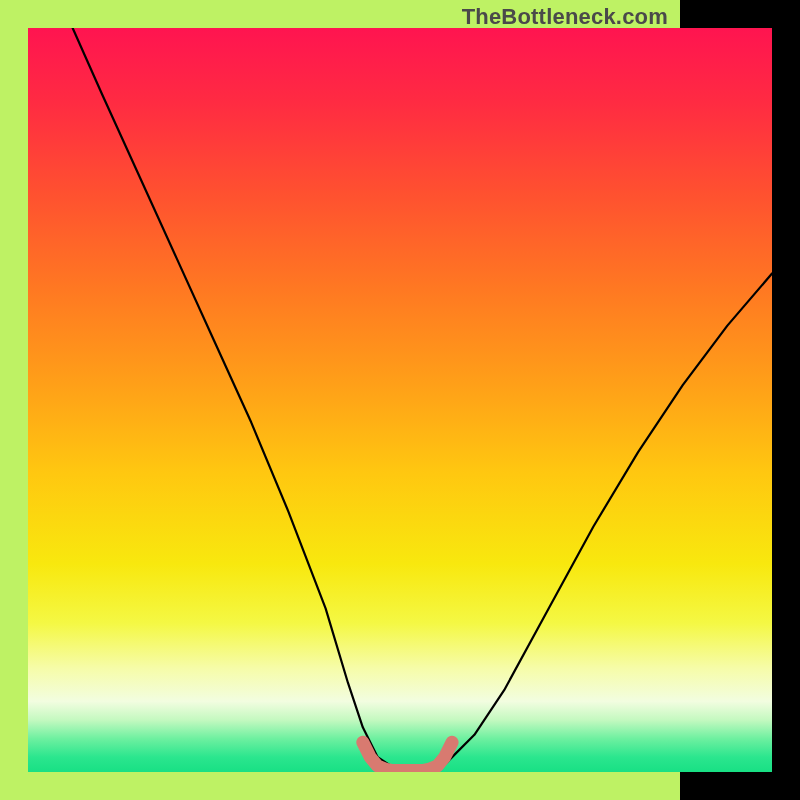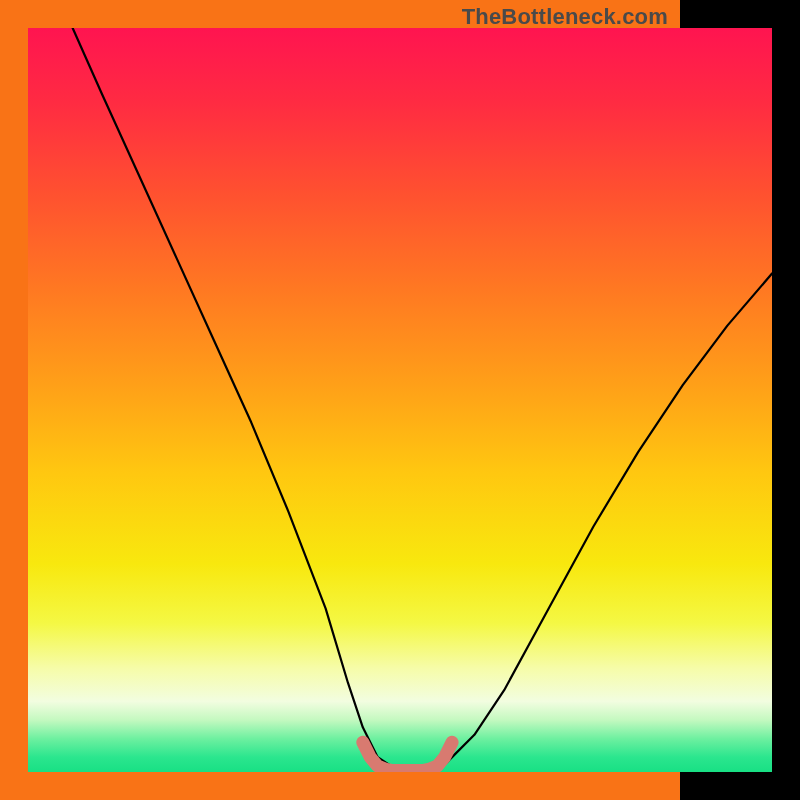--- a/index.html
+++ b/index.html
@@ -10,21 +10,21 @@
     background: #000;
     overflow: hidden;
     font-family: Arial, Helvetica, sans-serif;
   }
   .frame {
     position: absolute;
     left: 0;
     top: 0;
     width: 680px;
     height: 800px;
-    background: #f97316;
+    background: #bef264;
   }
   .plot-area {
     position: absolute;
     left: 28px;
     top: 28px;
     width: 744px;
     height: 744px;
     overflow: hidden;
   }
   .gradient-bg {

